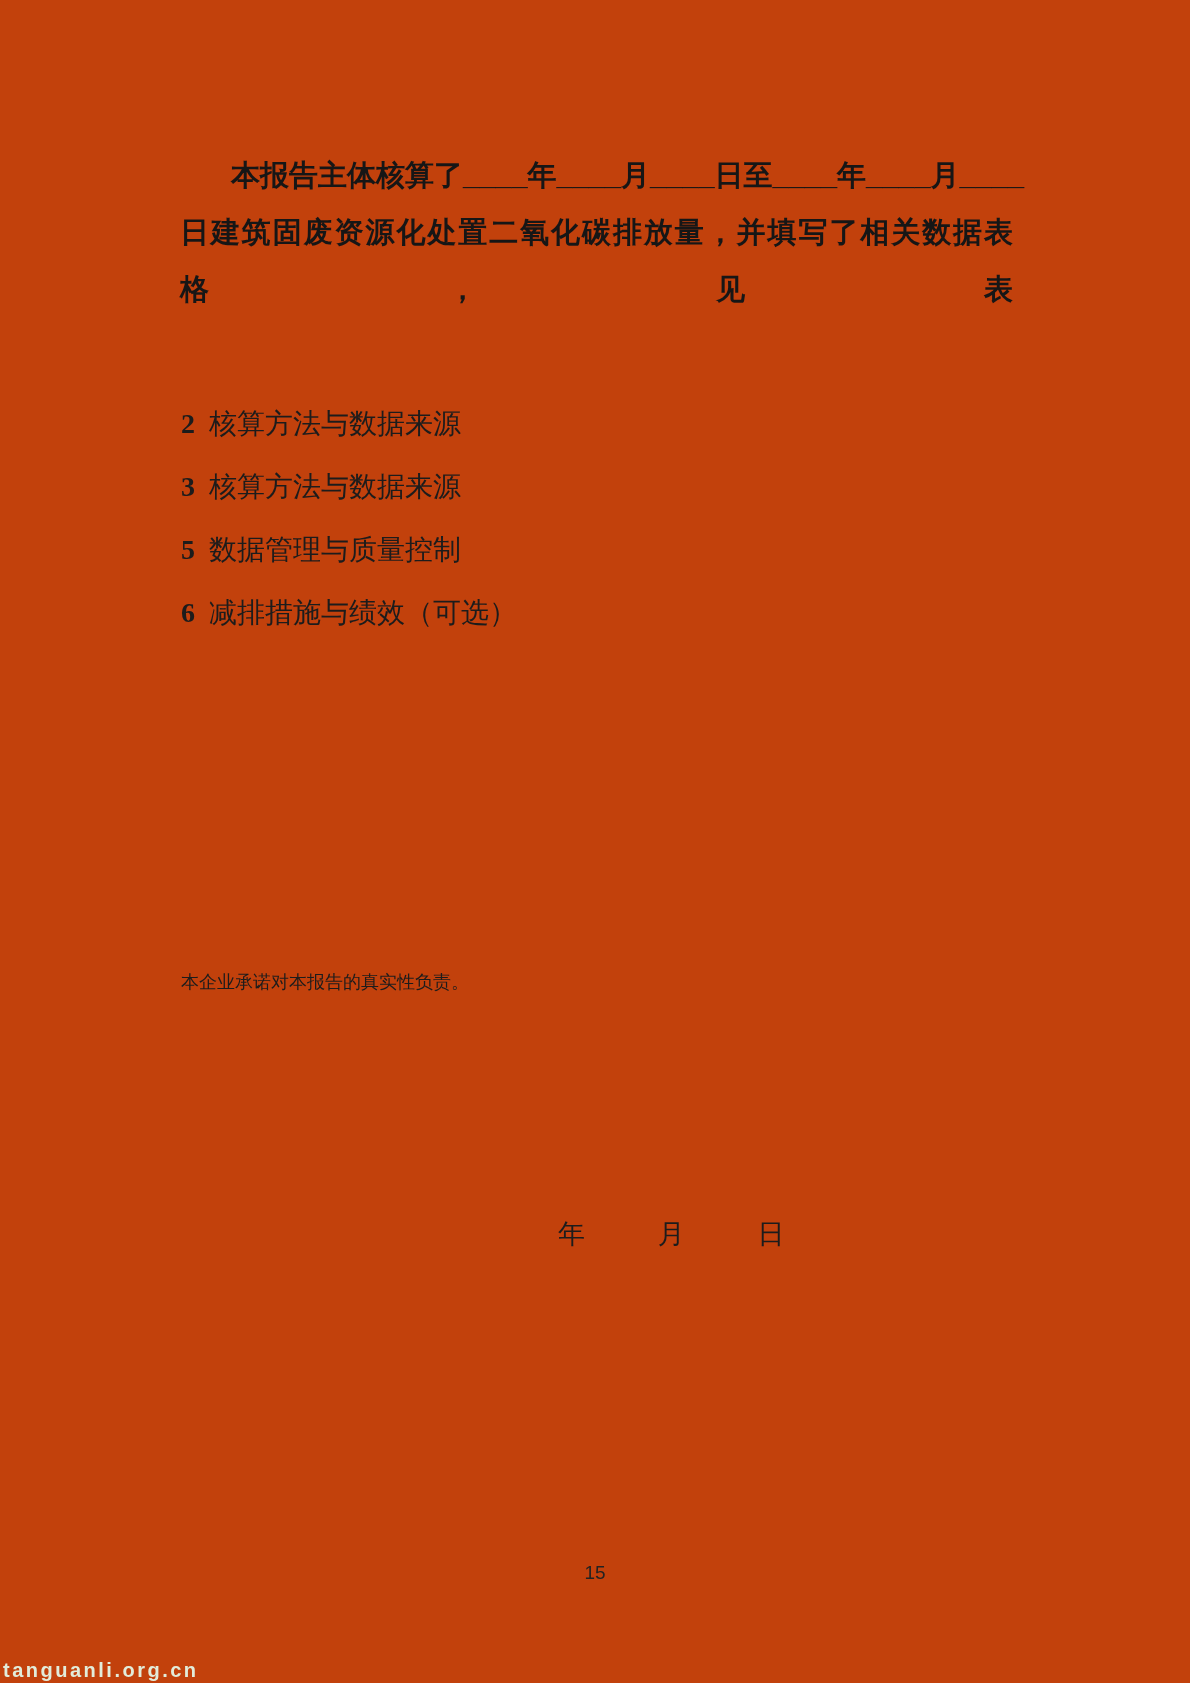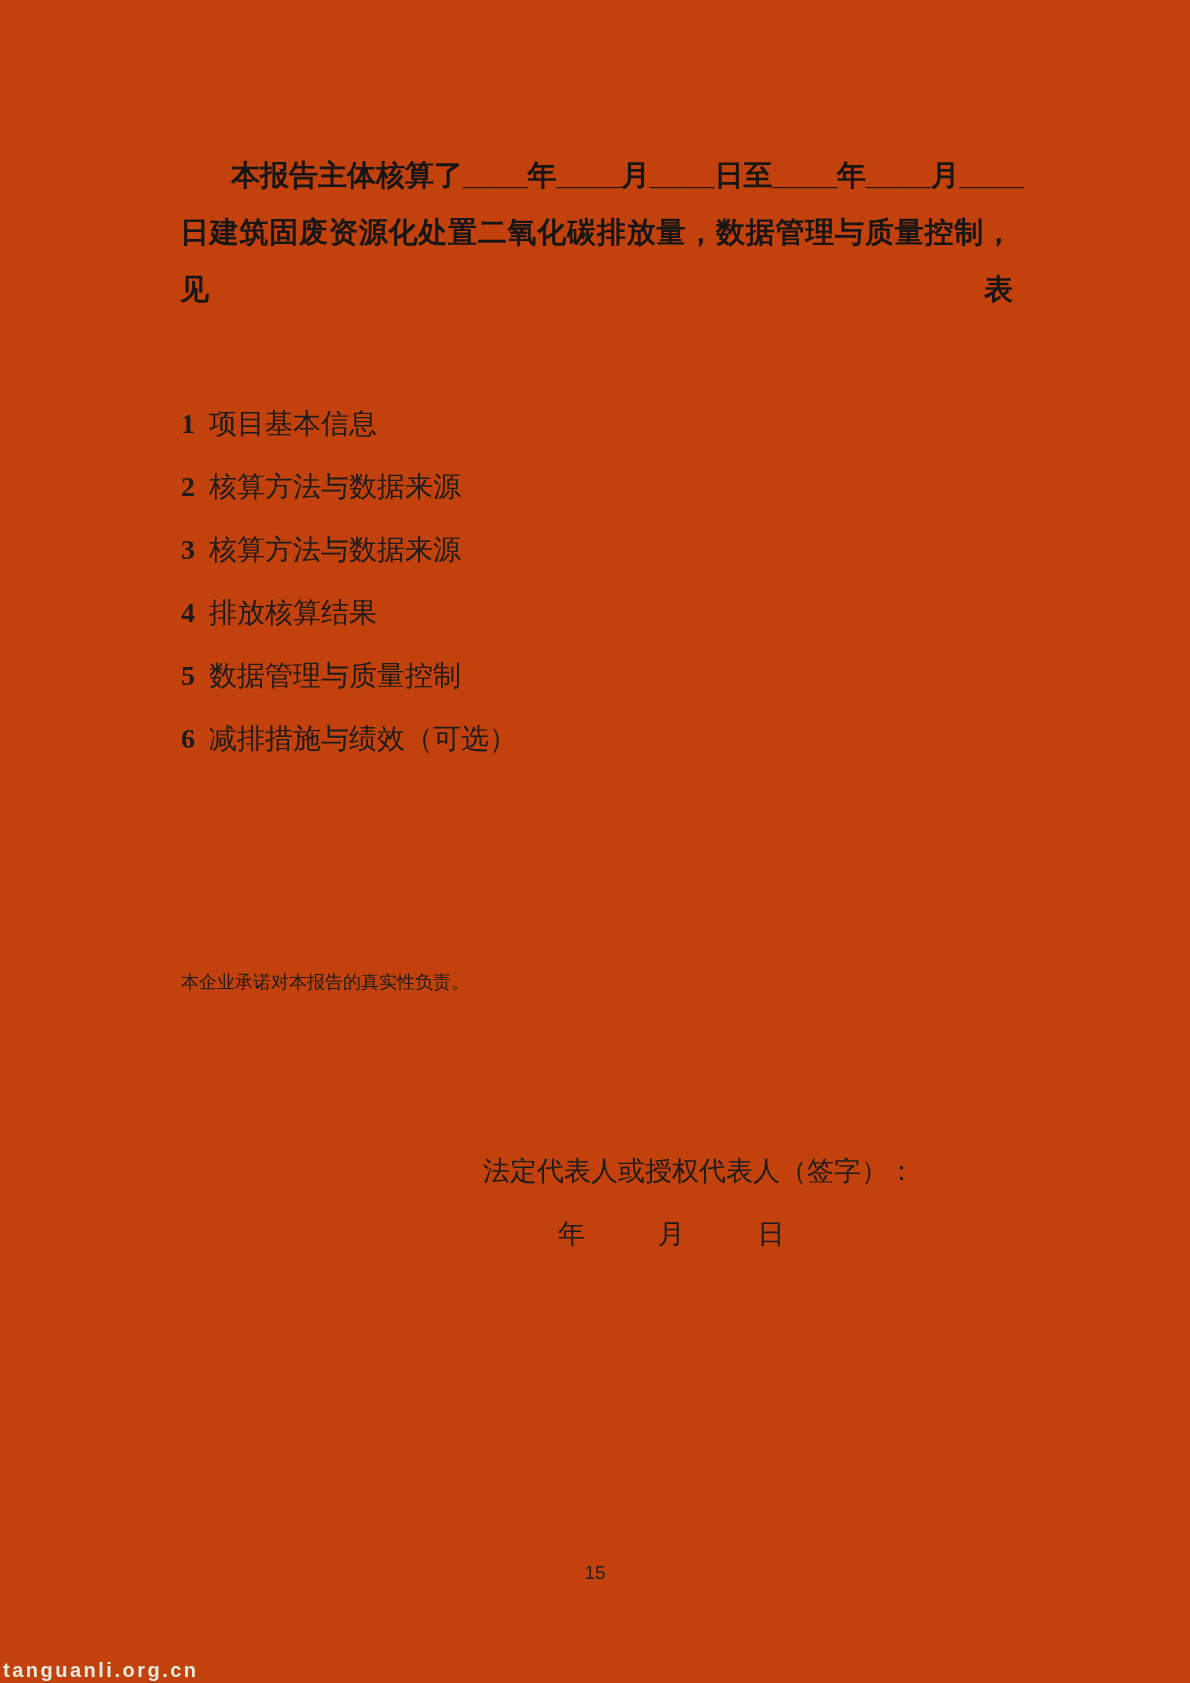--- a/index.html
+++ b/index.html
@@ -107,47 +107,40 @@
     white-space: nowrap;
   }
 </style>
 </head>
 <body>
 
 <div class="page">
 
   <div class="intro">
     <div class="intro-line line1">本报告主体核算了____年____月____日至____年____月____</div>
-    <div class="intro-line line2">日建筑固废资源化处置二氧化碳排放量，数据管理与质量控制，见表</div>
+    <div class="intro-line line2">日建筑固废资源化处置二氧化碳排放量，并填写了相关数据表格，见表</div>
   </div>
 
   <div class="toc">
-    <div class="toc-item">
-      <span class="toc-num">1</span><span>项目基本信息</span>
-    </div>
     <div class="toc-item">
       <span class="toc-num">2</span><span>核算方法与数据来源</span>
     </div>
     <div class="toc-item">
       <span class="toc-num">3</span><span>核算方法与数据来源</span>
-    </div>
-    <div class="toc-item">
-      <span class="toc-num">4</span><span>排放核算结果</span>
     </div>
     <div class="toc-item">
       <span class="toc-num">5</span><span>数据管理与质量控制</span>
     </div>
     <div class="toc-item">
       <span class="toc-num">6</span><span>减排措施与绩效（可选）</span>
     </div>
   </div>
 
   <div class="declaration">本企业承诺对本报告的真实性负责。</div>
 
-  <div class="signature-label">法定代表人或授权代表人（签字）：</div>
 
   <div class="date-line">
     <span class="dp">年</span>
     <span class="dp">月</span>
     <span class="dp">日</span>
   </div>
 
   <div class="page-number">15</div>
 
   <div class="watermark">tanguanli.org.cn</div>

